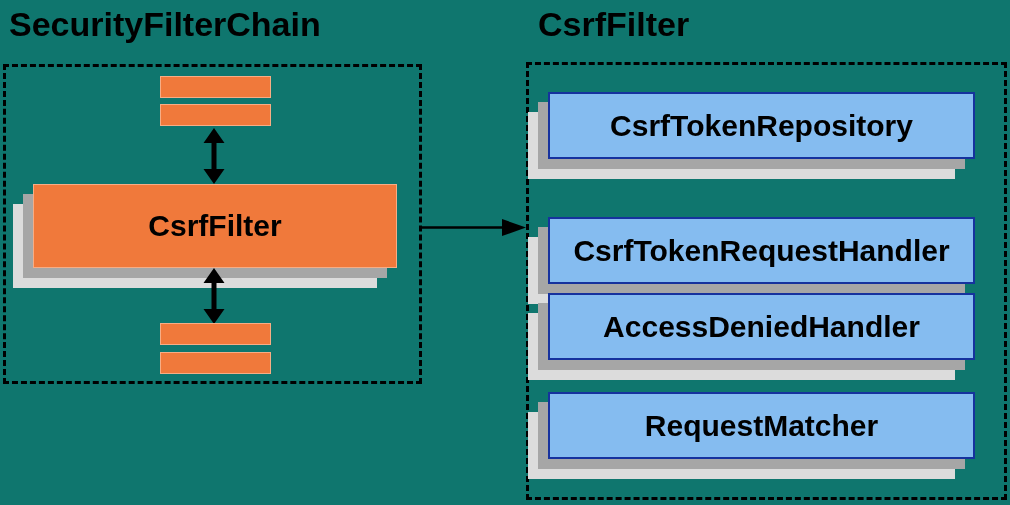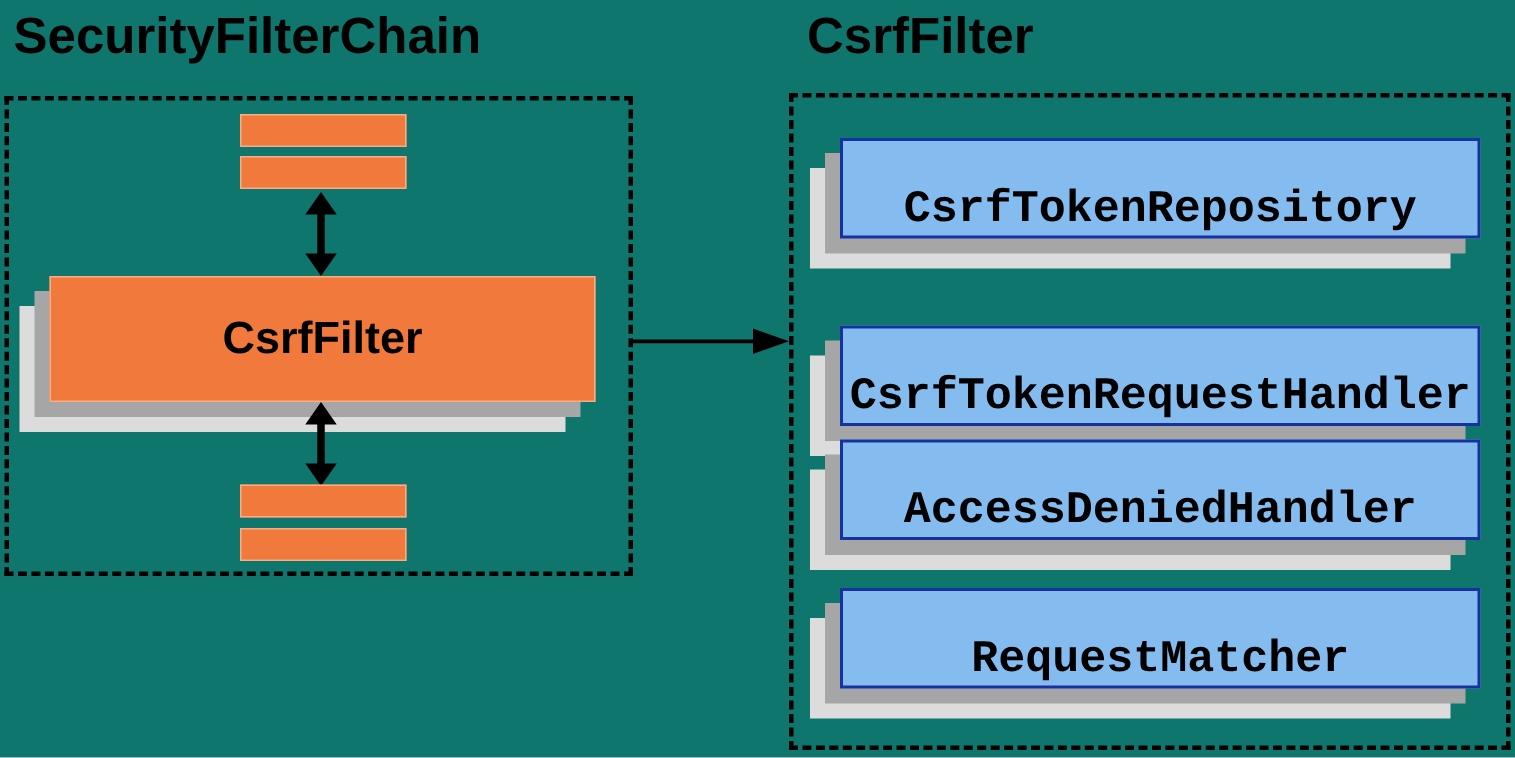--- a/index.html
+++ b/index.html
@@ -85,30 +85,29 @@
   .v-arrow-bottom { top: 268px; }
   .flow-arrow {
     position: absolute;
     left: 421px;
     top: 217px;
     width: 105px;
     height: 21px;
   }
   .component-box {
     position: absolute;
-    left: 560px;
+    left: 548px;
     width: 427px;
     height: 67px;
     background: var(--blue-fill);
     border: 2px solid var(--blue-border);
     box-shadow: -10px 10px 0 var(--shadow-dark), -20px 20px 0 var(--shadow-light);
     display: flex;
-    align-items: flex-end;
+    align-items: center;
     justify-content: center;
-    font-family: Liberation Mono, monospace;
   }
   .comp-1 { top: 92px; }
   .comp-2 { top: 193px; margin-top: 24px; }
   .comp-3 { top: 293px; }
   .comp-4 { top: 392px; }
   svg { display: block; }
 </style>
 </head>
 <body>
 

